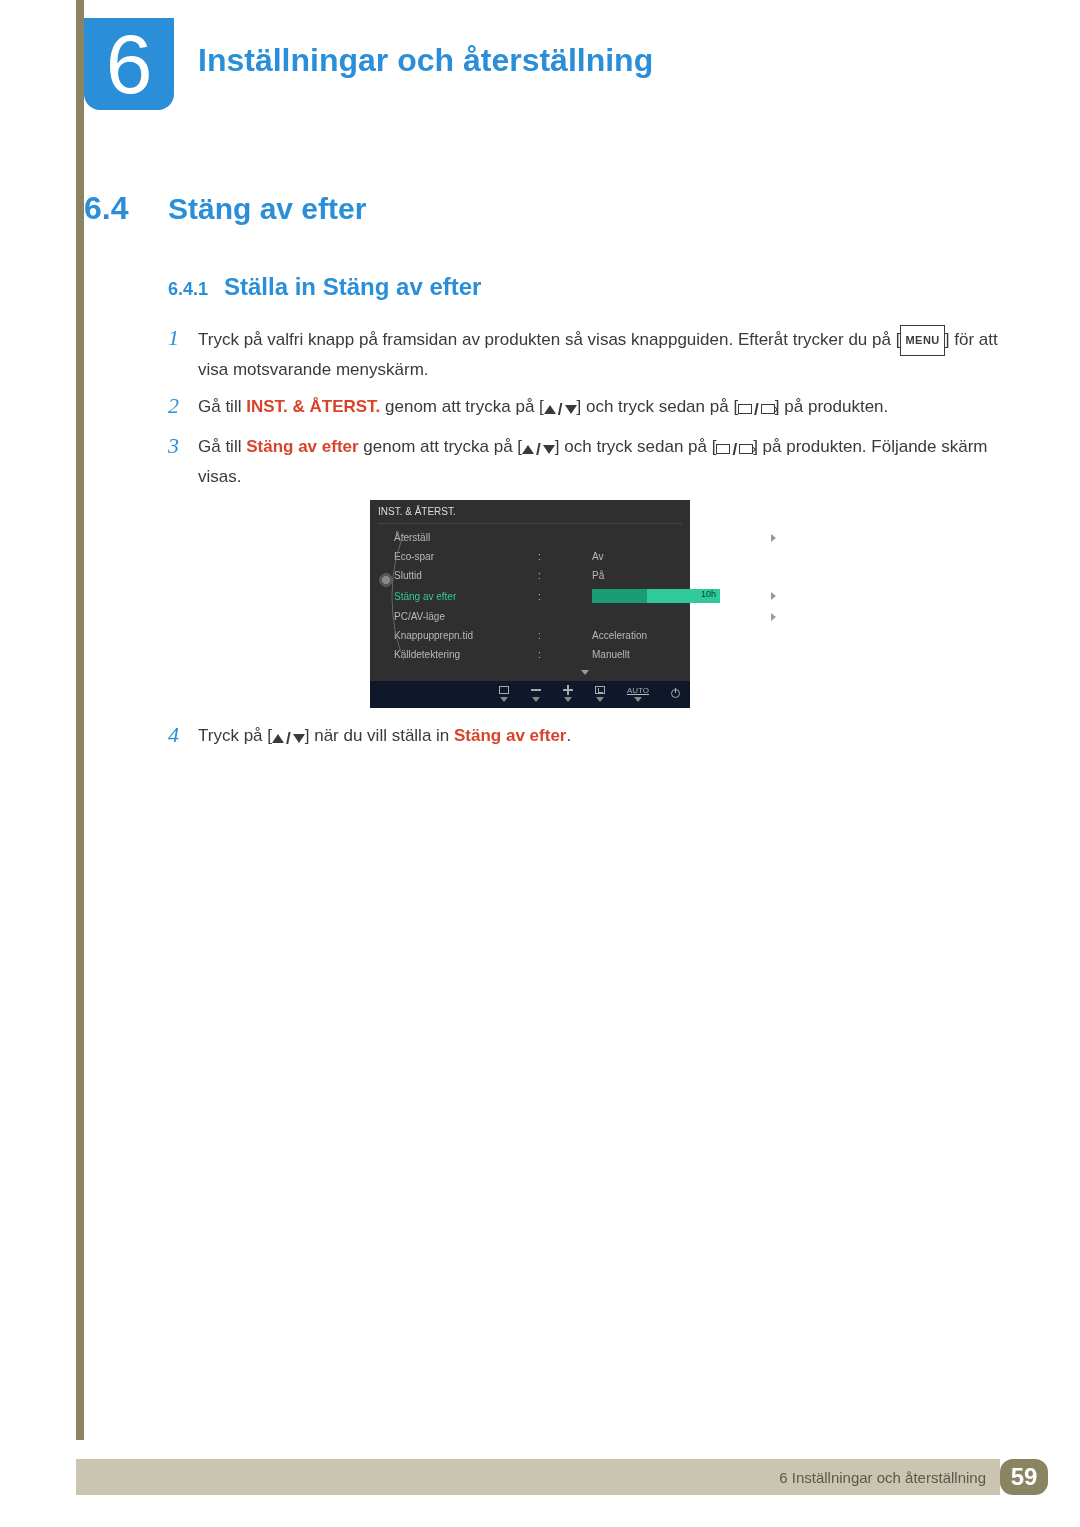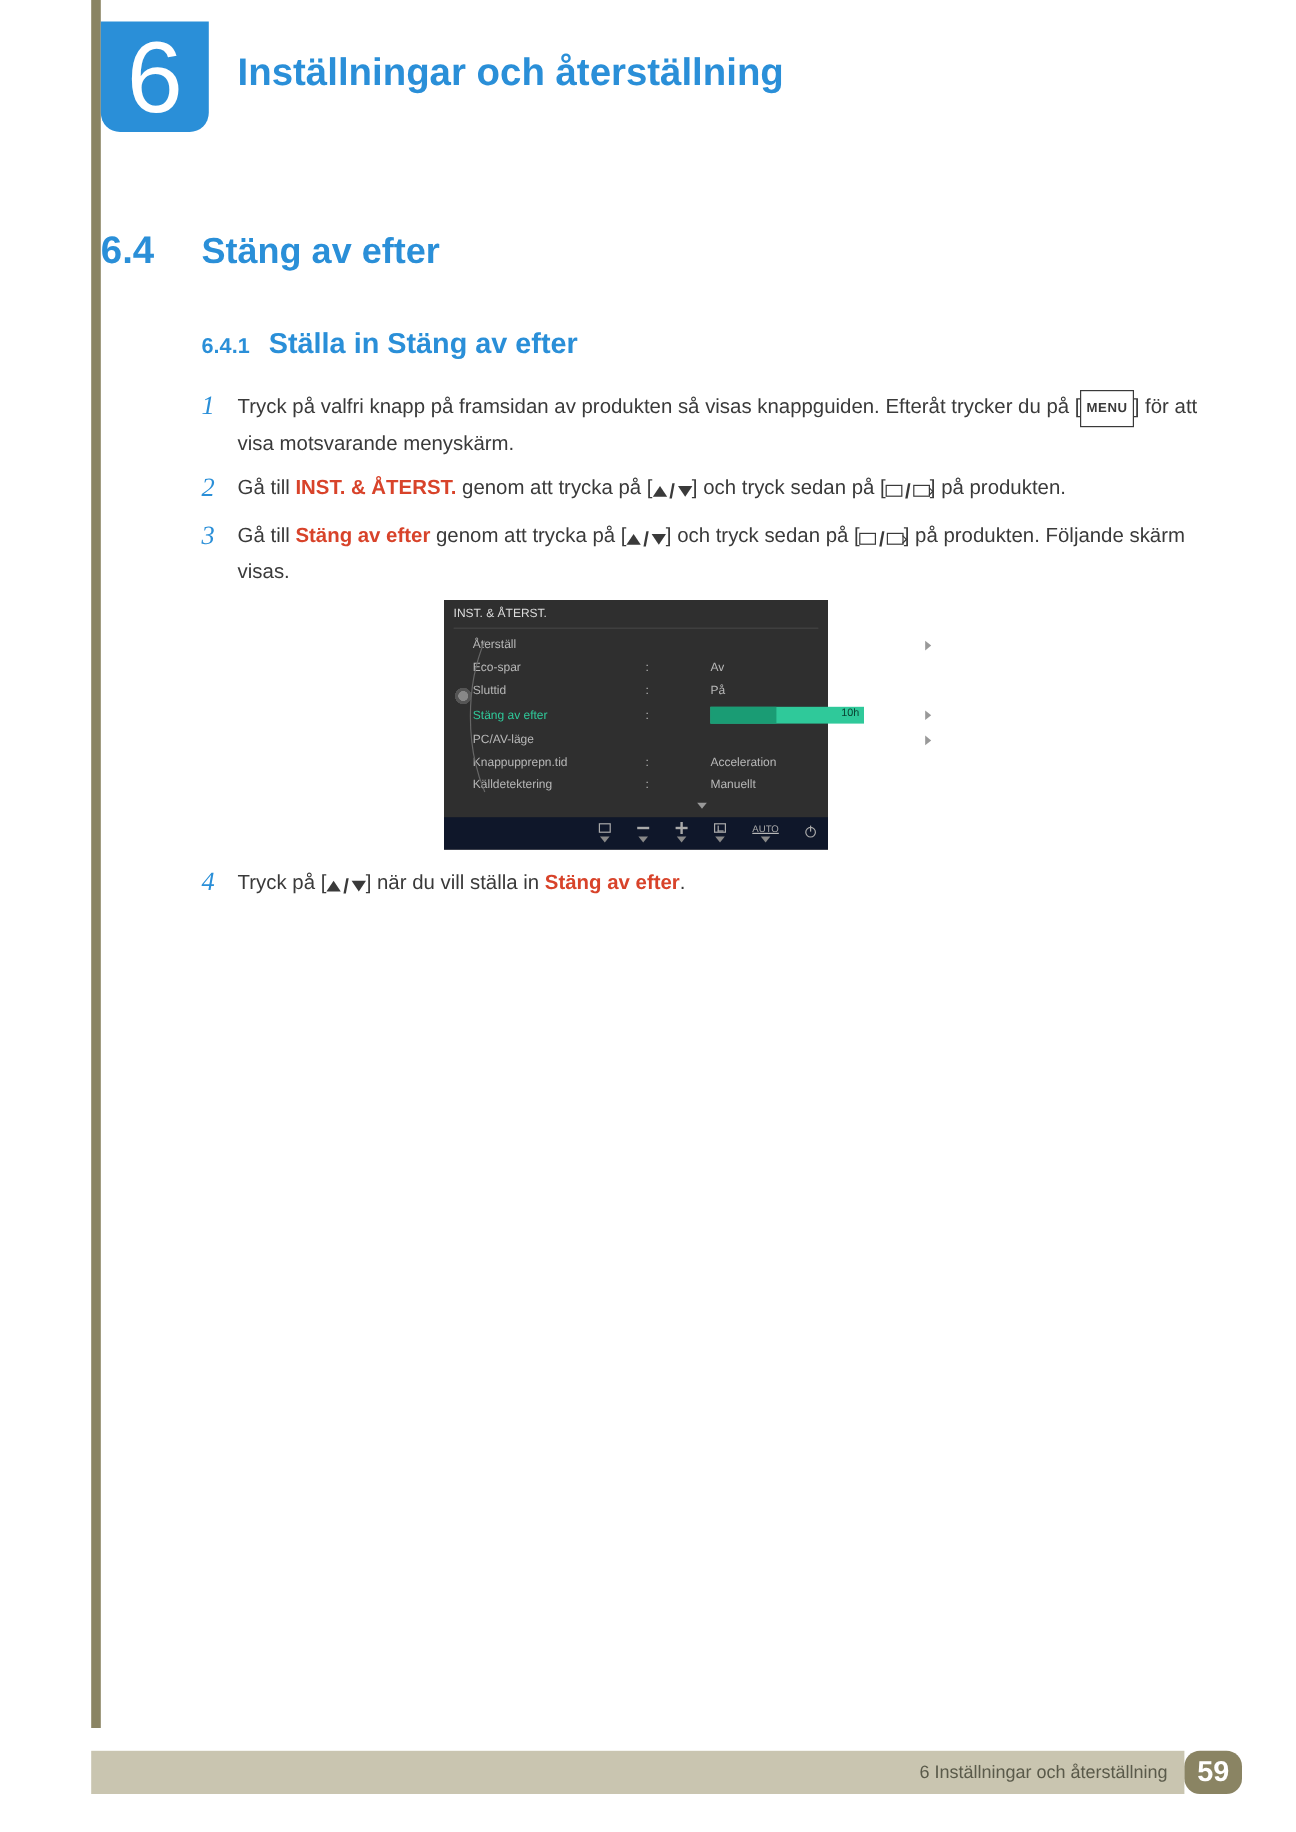--- a/index.html
+++ b/index.html
@@ -241,21 +241,21 @@
   .plus::after{left:0;top:4px;width:10px;height:2px;}
   .ret{width:10px;height:8px;border:1px solid #aaa;position:relative;}
   .ret::after{content:"";position:absolute;left:2px;top:1px;width:4px;height:4px;border-left:1px solid #aaa;border-bottom:1px solid #aaa;}
   .pwr{width:9px;height:9px;border:1.2px solid #aaa;border-radius:50%;position:relative;}
   .pwr::after{content:"";position:absolute;left:3px;top:-2px;width:1.2px;height:5px;background:#aaa;}
 
   .footer {
     position: absolute;
     left: 76px;
     bottom: 32px;
-    right: 45px;
+    right: 32px;
     height: 36px;
     display: flex;
     align-items: stretch;
   }
   .footer-bar {
     flex: 1;
     background: #c9c5b0;
     display: flex;
     align-items: center;
     justify-content: flex-end;

